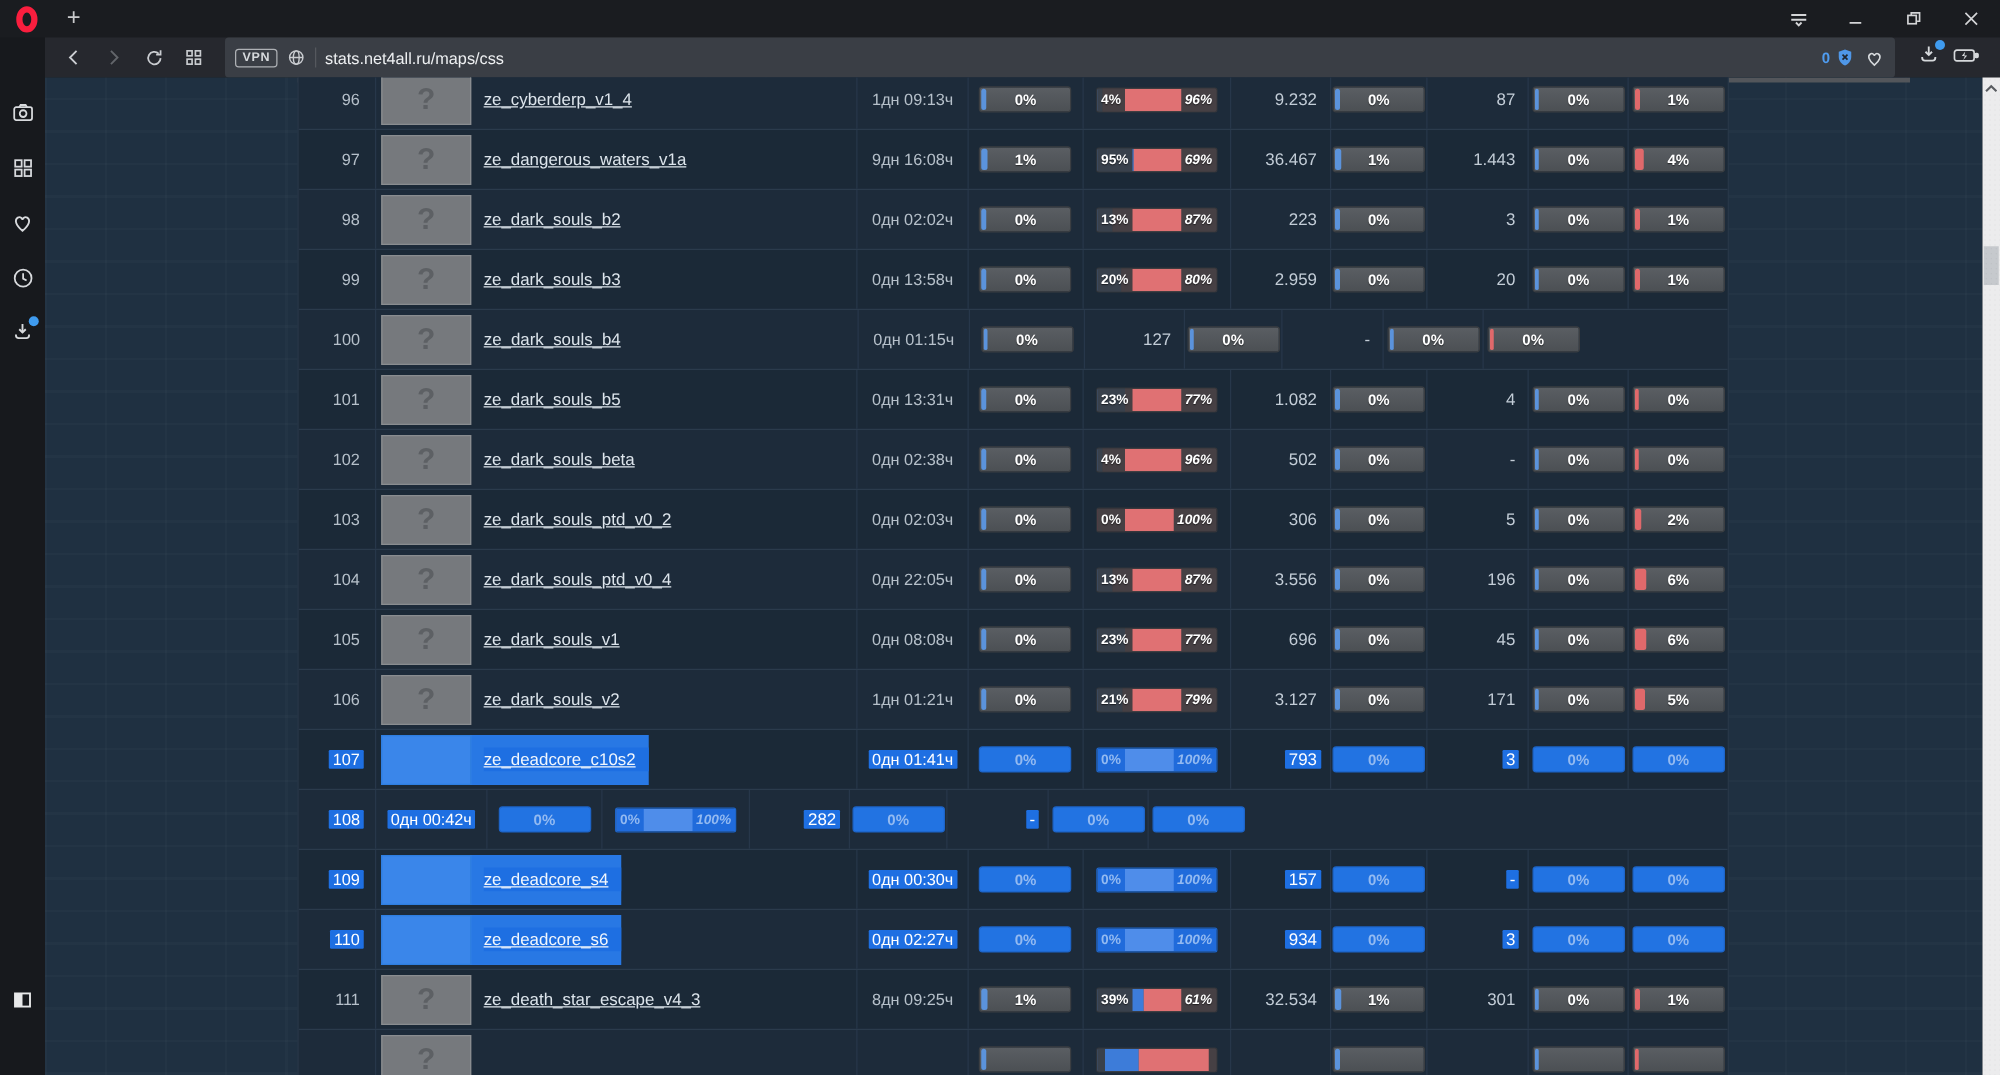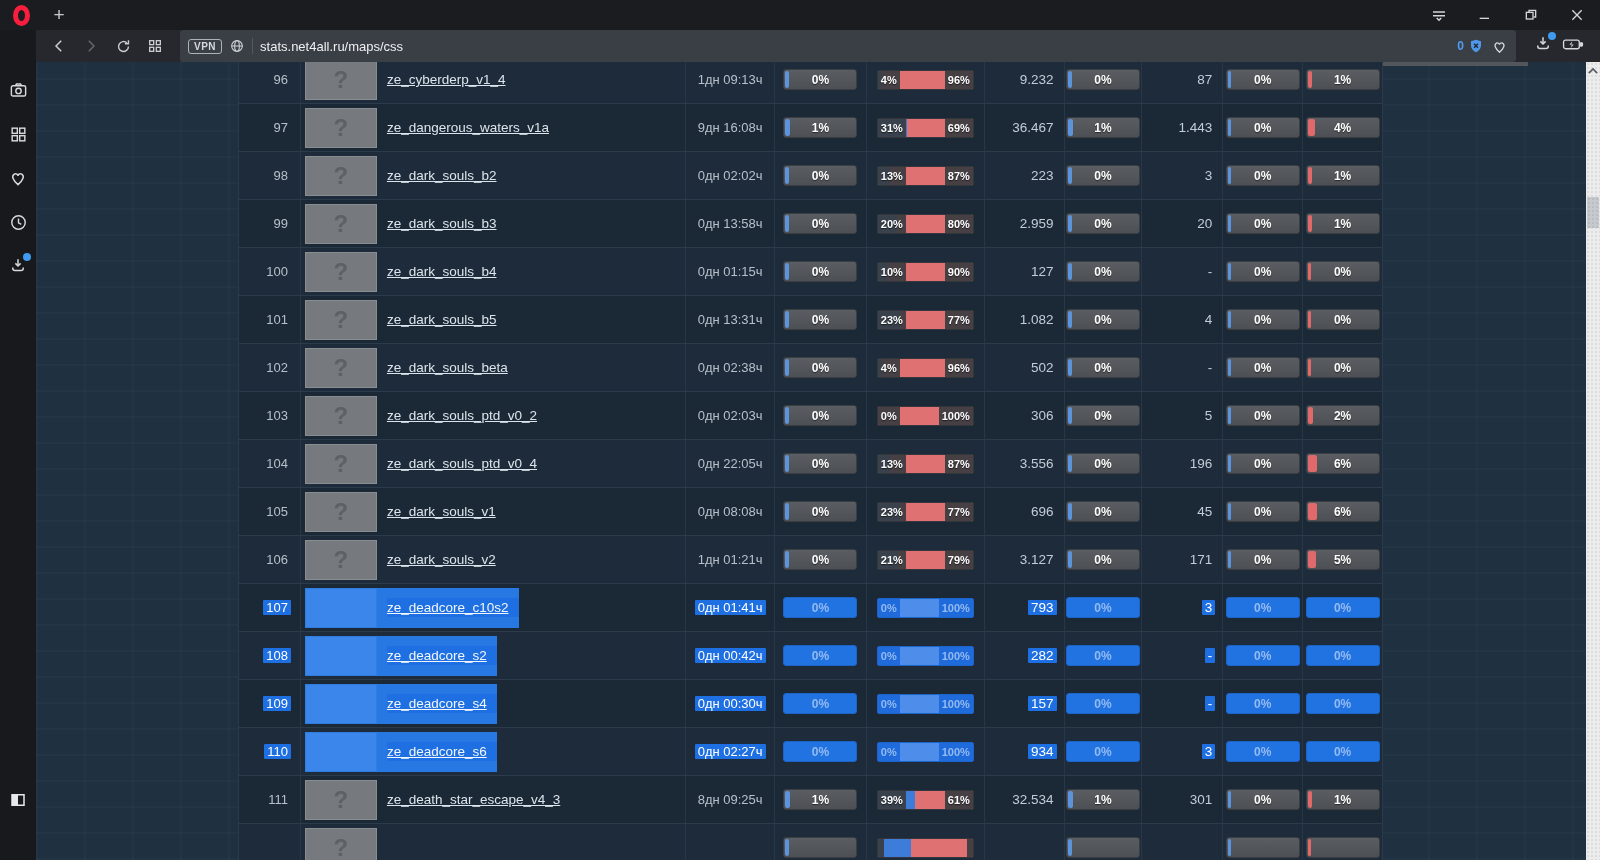--- a/index.html
+++ b/index.html
@@ -96,21 +96,21 @@
   .sliver.blue { background:#5b93dc; }
   .sliver.red  { background:#e0696b; }
 
   .bar { width:97px; height:20px; background:#44484d; border:1px solid #33363a; border-radius:2px;
          position:relative; display:flex; overflow:hidden; }
   .bar-fill-blue { height:100%; background:#3d7cd9; }
   .bar-fill-red  { flex:1; height:100%; background:#e07173; }
   .bar-label { position:absolute; top:0; bottom:0; display:flex; align-items:center; padding:0 3px;
                font-weight:bold; font-size:11px; color:#fff; background:rgba(56,60,64,.92);
                text-shadow:0 1px 1px rgba(0,0,0,.6); z-index:2; }
-  .bar-label.left { left:0; } .bar-label.right { right:0; }
+  .bar-label.left { left:0; } .bar-label.right { right:0;font-style:italic; }
 
   
   .trow.selected .cellchip { background:#1e6fe2; color:#fff; }
   .trow.selected .name-wrap { background:#2878e4;text-align:right; }
   .trow.selected .thumb { background:#3a86ea; border-color:#2e7ee0; color:transparent; }
   .trow.selected .map-link { color:#f2f7fd; background:#1e6fe2; padding-right:10px; }
   .trow.selected .badge { background:#2273e2; border-color:#1d64c8; }
   .trow.selected .badge-text { color:#93baf1; text-shadow:none; }
   .trow.selected .bar { background:#2273e2; border-color:#1d64c8; }
   .trow.selected .bar-fill-blue, .trow.selected .bar-fill-red { background:#4f8dea; }
@@ -340,21 +340,21 @@
     <div class="cell c-b1">
       <span class="badge">
         <span class="sliver blue" style="width: 4.5px;"></span>
             <span class="badge-text">1%</span>
       </span>
     </div>
     <div class="cell c-bar">
       <span class="bar">
         <span class="bar-fill-blue" style="width: 31%;"></span>
         <span class="bar-fill-red"></span>
-        <span class="bar-label left">31%</span>
+        <span class="bar-label left">95%</span>
         <span class="bar-label right">69%</span>
       </span>
     </div>
     <div class="cell c-n1">
       <span class="numtext cellchip">36.467</span>
     </div>
     <div class="cell c-b2">
       <span class="badge">
         <span class="sliver blue" style="width: 4.5px;"></span>
             <span class="badge-text">1%</span>
@@ -492,28 +492,20 @@
     </div>
     <div class="cell c-time">
       <span class="dimtext cellchip">0дн 01:15ч</span>
     </div>
     <div class="cell c-b1">
       <span class="badge">
         <span class="sliver blue" style="width: 3.5px;"></span>
             <span class="badge-text">0%</span>
       </span>
     </div>
-    <div class="cell c-bar">
-      <span class="bar">
-        <span class="bar-fill-blue" style="width: 10%;"></span>
-        <span class="bar-fill-red"></span>
-        <span class="bar-label left">10%</span>
-        <span class="bar-label right">90%</span>
-      </span>
-    </div>
     <div class="cell c-n1">
       <span class="numtext cellchip">127</span>
     </div>
     <div class="cell c-b2">
       <span class="badge">
         <span class="sliver blue" style="width: 3.5px;"></span>
             <span class="badge-text">0%</span>
       </span>
     </div>
     <div class="cell c-n2">
@@ -888,26 +880,20 @@
     </div>
     <div class="cell c-b4">
       <span class="badge">
         <span class="badge-text">0%</span>
       </span>
     </div>
   </div>
       <div class="trow selected">
     <div class="cell c-num">
       <span class="dimtext cellchip">108</span>
-    </div>
-    <div class="cell c-name">
-      <span class="name-wrap">
-        <span class="thumb">?</span>
-        <a class="map-link">ze_deadcore_s2</a>
-      </span>
     </div>
     <div class="cell c-time">
       <span class="dimtext cellchip">0дн 00:42ч</span>
     </div>
     <div class="cell c-b1">
       <span class="badge">
         <span class="badge-text">0%</span>
       </span>
     </div>
     <div class="cell c-bar">

